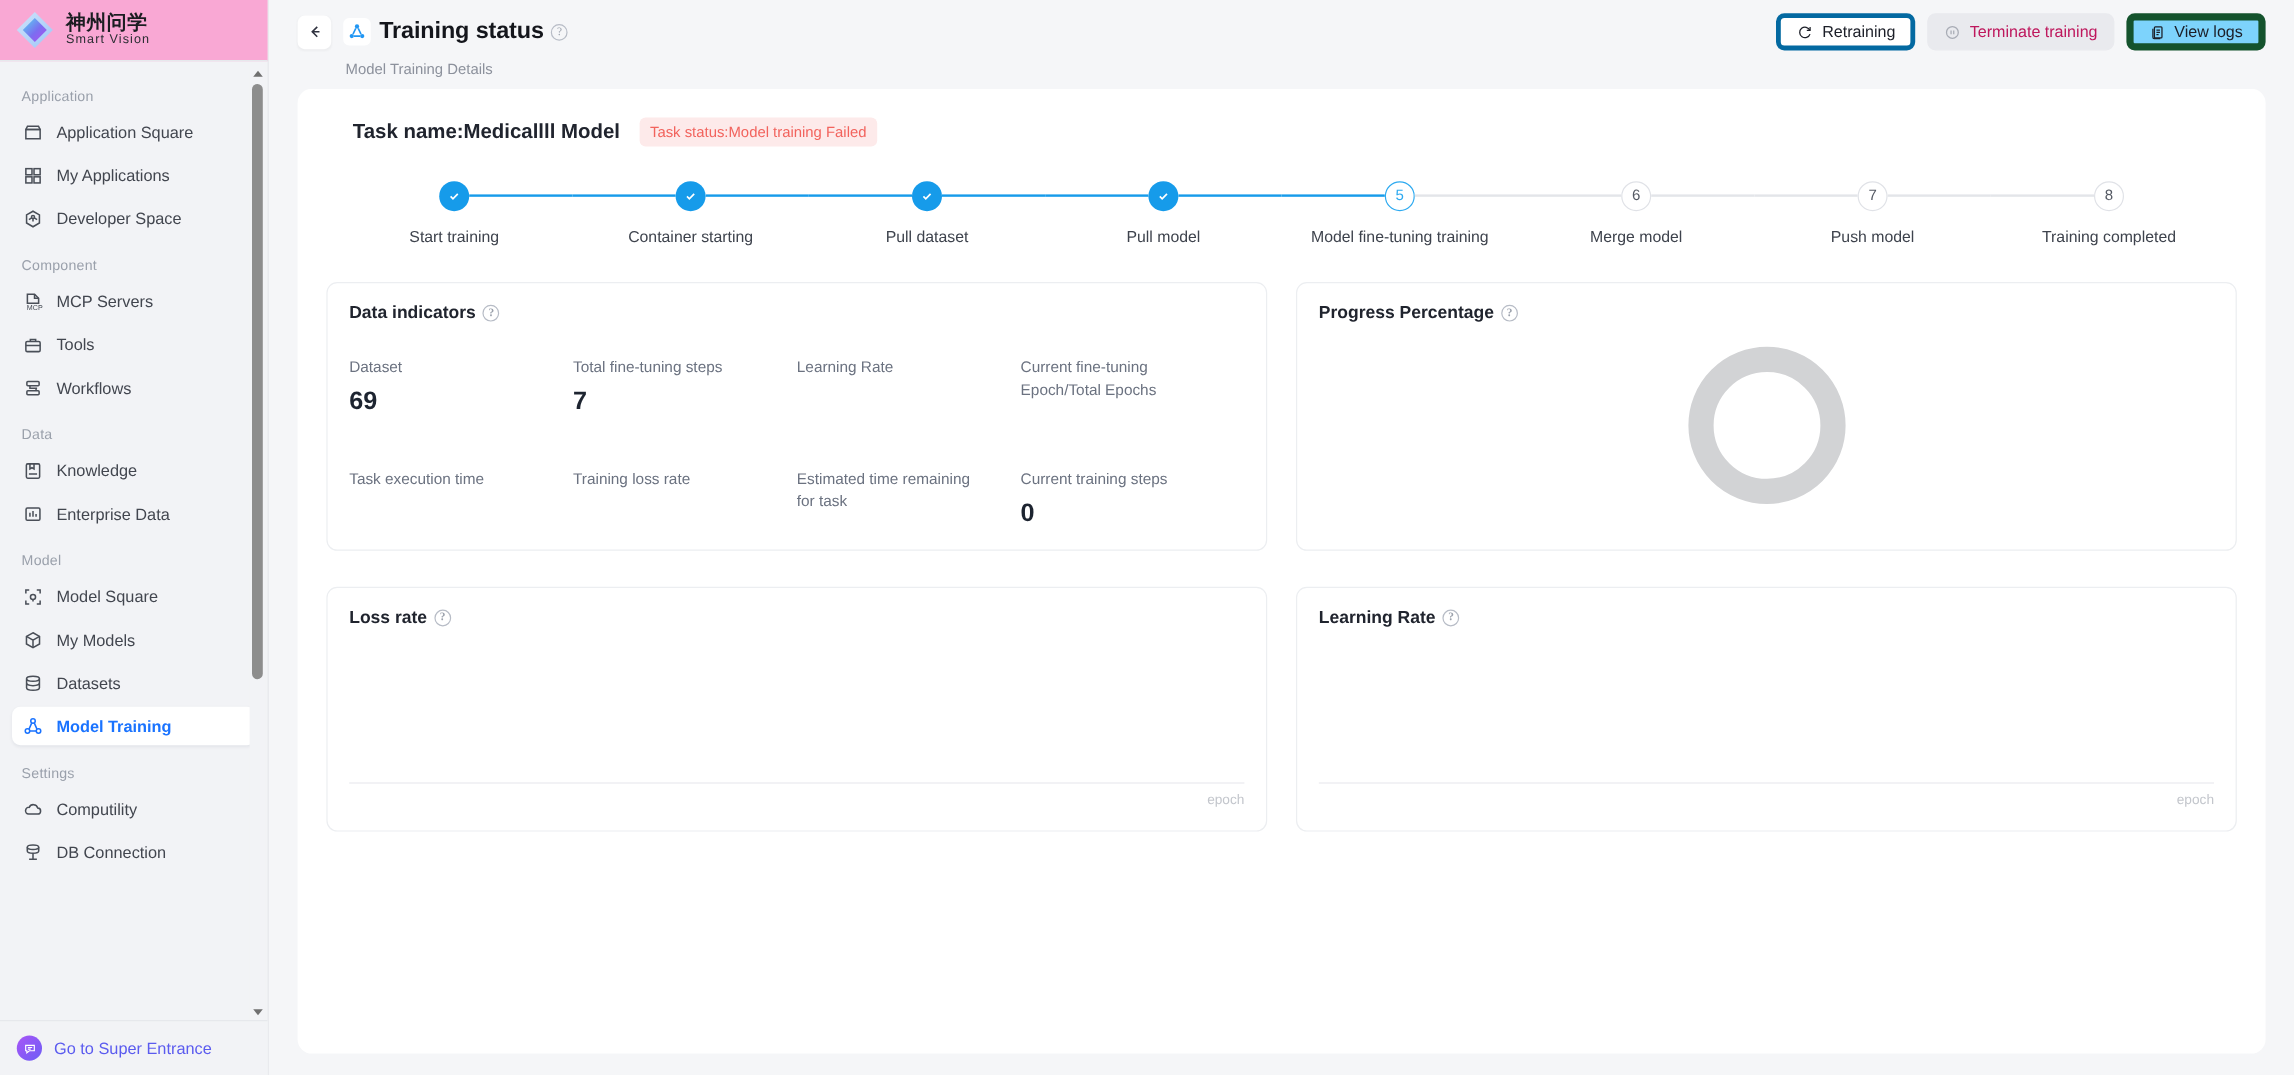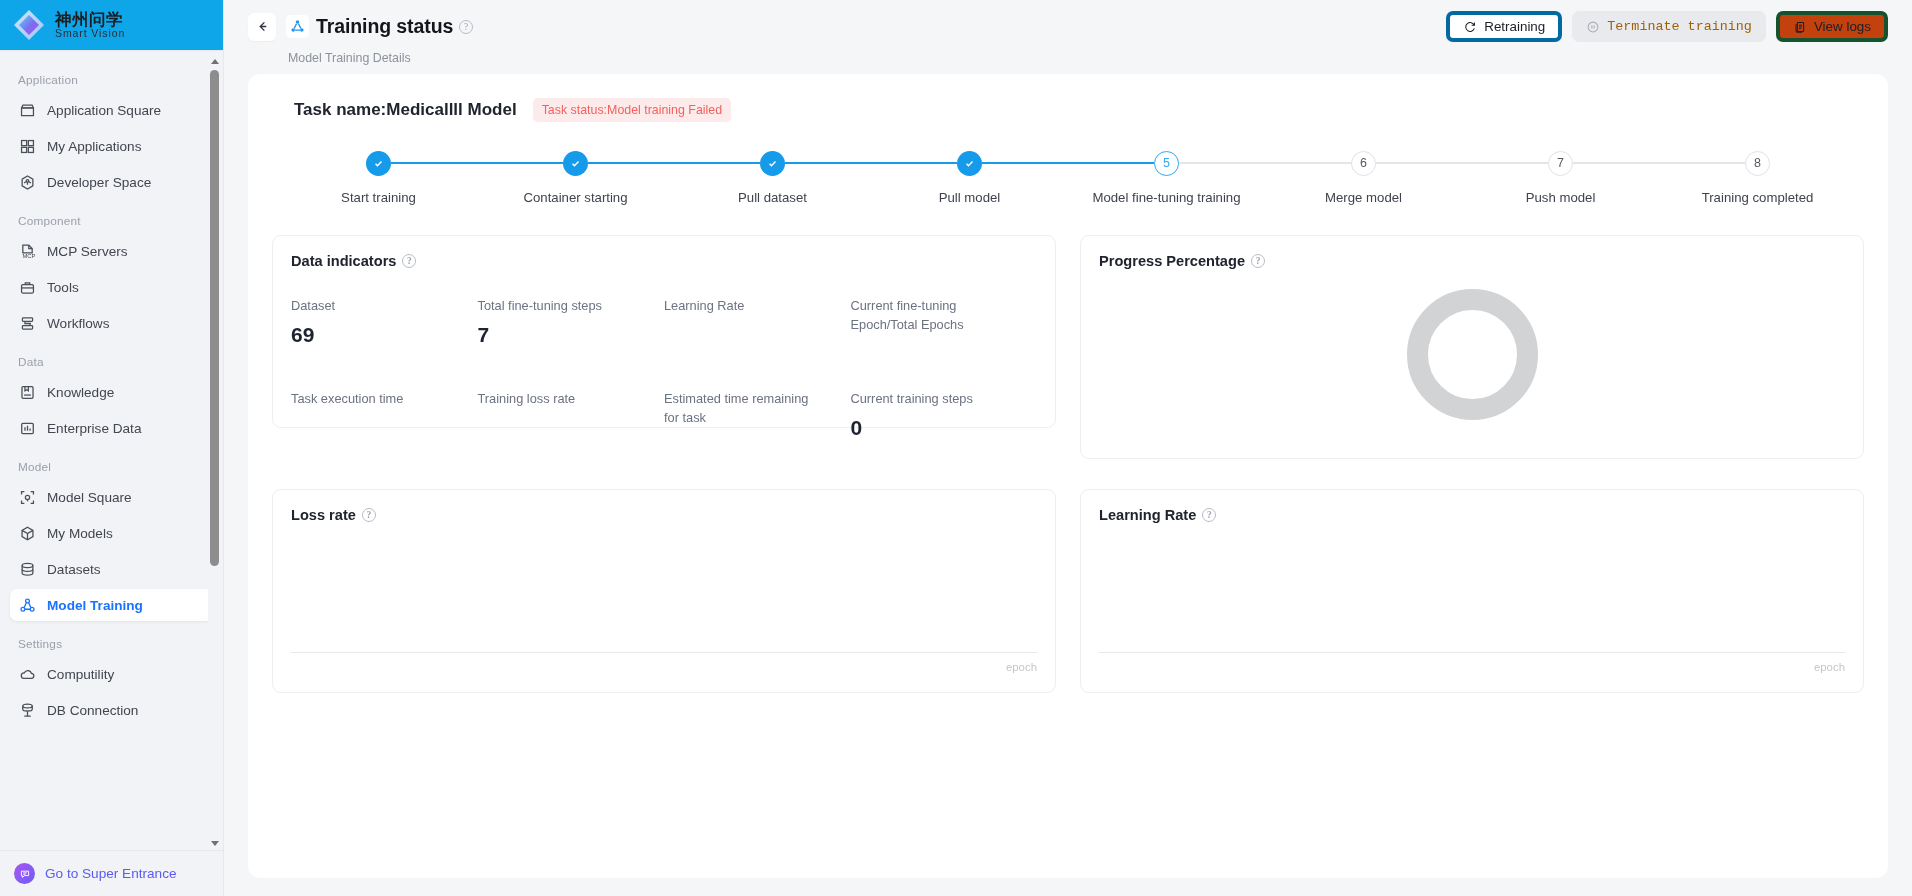--- a/index.html
+++ b/index.html
@@ -17,21 +17,21 @@
     width: 224px; height: 896px;
     background: #f2f3f6;
     border-right: 1px solid #e6e8ec;
     display: flex; flex-direction: column;
     position: relative; flex: none;
   }
   .brand {
     height: 51px; display: flex; align-items: center;
     padding: 0 12px; gap: 9px;
     border-bottom: 1px solid #e6e8ec;
-    background: #0ea5e9;
+    background: #f9a8d4;
   }
   .brand-logo { width: 34px; height: 34px; flex: none; position: relative; }
   .brand-text { display: flex; flex-direction: column; line-height: 1.05; }
   .brand-cn { font-size: 16.5px; font-weight: 700; color: #1b1d21; letter-spacing: .5px; }
   .brand-en { font-size: 10.5px; font-weight: 400; color: #2b2d33; letter-spacing: .9px; }
 
   .nav-scroll {
     flex: 1; overflow: hidden; position: relative;
     padding: 10px 10px 0 10px;
   }
@@ -111,23 +111,23 @@
 
   .top-actions { margin-left: auto; display: flex; align-items: center; gap: 10px; }
   .btn {
     height: 31px; border-radius: 7px; padding: 0 13px;
     display: inline-flex; align-items: center; gap: 7px;
     font-size: 13.4px; cursor: pointer; white-space: nowrap;
   }
   .btn svg { width: 14px; height: 14px; fill: none; stroke-width: 1.5; }
   .btn-outline { background: #fff; border: 4px solid #0369a1; color: #1c1f28; font-weight: 400; }
   .btn-outline svg { stroke: #1c1f28; }
-  .btn-disabled { background: #e9eaee; border: 1px solid #e9eaee; color: #a16207; cursor: not-allowed; font-family: Liberation Mono, monospace; }
+  .btn-disabled { background: #e9eaee; border: 1px solid #e9eaee; color: #be185d; cursor: not-allowed; }
   .btn-disabled svg { stroke: #a8acb5; }
-  .btn-plain { background: #c2410c; border: 4px solid #14532d; color: #1c1f28; }
+  .btn-plain { background: #7dd3fc; border: 6px solid #14532d; color: #1c1f28; }
   .btn-plain svg { stroke: #1c1f28; }
 
   .content { flex: 1; padding: 0 24px 18px 24px; overflow: hidden; }
   .panel {
     background: #fff; border-radius: 12px; height: 100%;
     padding: 22px 24px; display: flex; flex-direction: column;
   }
 
   
   .task-head { display: flex; align-items: center; gap: 16px; padding: 2px 0 0 2px; margin-left: 20px; }
@@ -155,21 +155,21 @@
   .step-circle.todo { background: #fff; border: 1.3px solid #e0e2e7; color: #555a64; }
   .step-label { font-size: 13.2px; color: #3e434d; margin-top: 14px; white-space: nowrap; }
 
   
   .cards { display: flex; gap: 24px; margin-top: 30px; }
   .card {
     flex: 1; background: #fff; border: 1px solid #eceef1;
     border-radius: 9px; padding: 17px 18px; min-width: 0;
   }
   .card-title { font-size: 14.6px; font-weight: 700; color: #20242e; display: flex; align-items: center; }
-  .card.metrics { height: 193px; }
+  .card.metrics { height: 224px; }
   .card.progress { height: 224px; }
   .card.chartcard { height: 204px; display: flex; flex-direction: column; }
 
   .metric-grid { display: grid; grid-template-columns: repeat(4,1fr); row-gap: 24px; margin-top: 28px; }
   .metric-label { font-size: 12.8px; color: #6b7280; line-height: 1.45; max-width: 150px; }
   .metric-value { font-size: 21px; font-weight: 700; color: #1d2430; margin-top: 7px; min-height: 25px; }
 
   .donut-wrap { display: flex; align-items: center; justify-content: center; height: 162px; margin-top: 4px; }
   .donut { width: 131px; height: 131px; border-radius: 50%; border: 21px solid #d2d3d5; }
 

